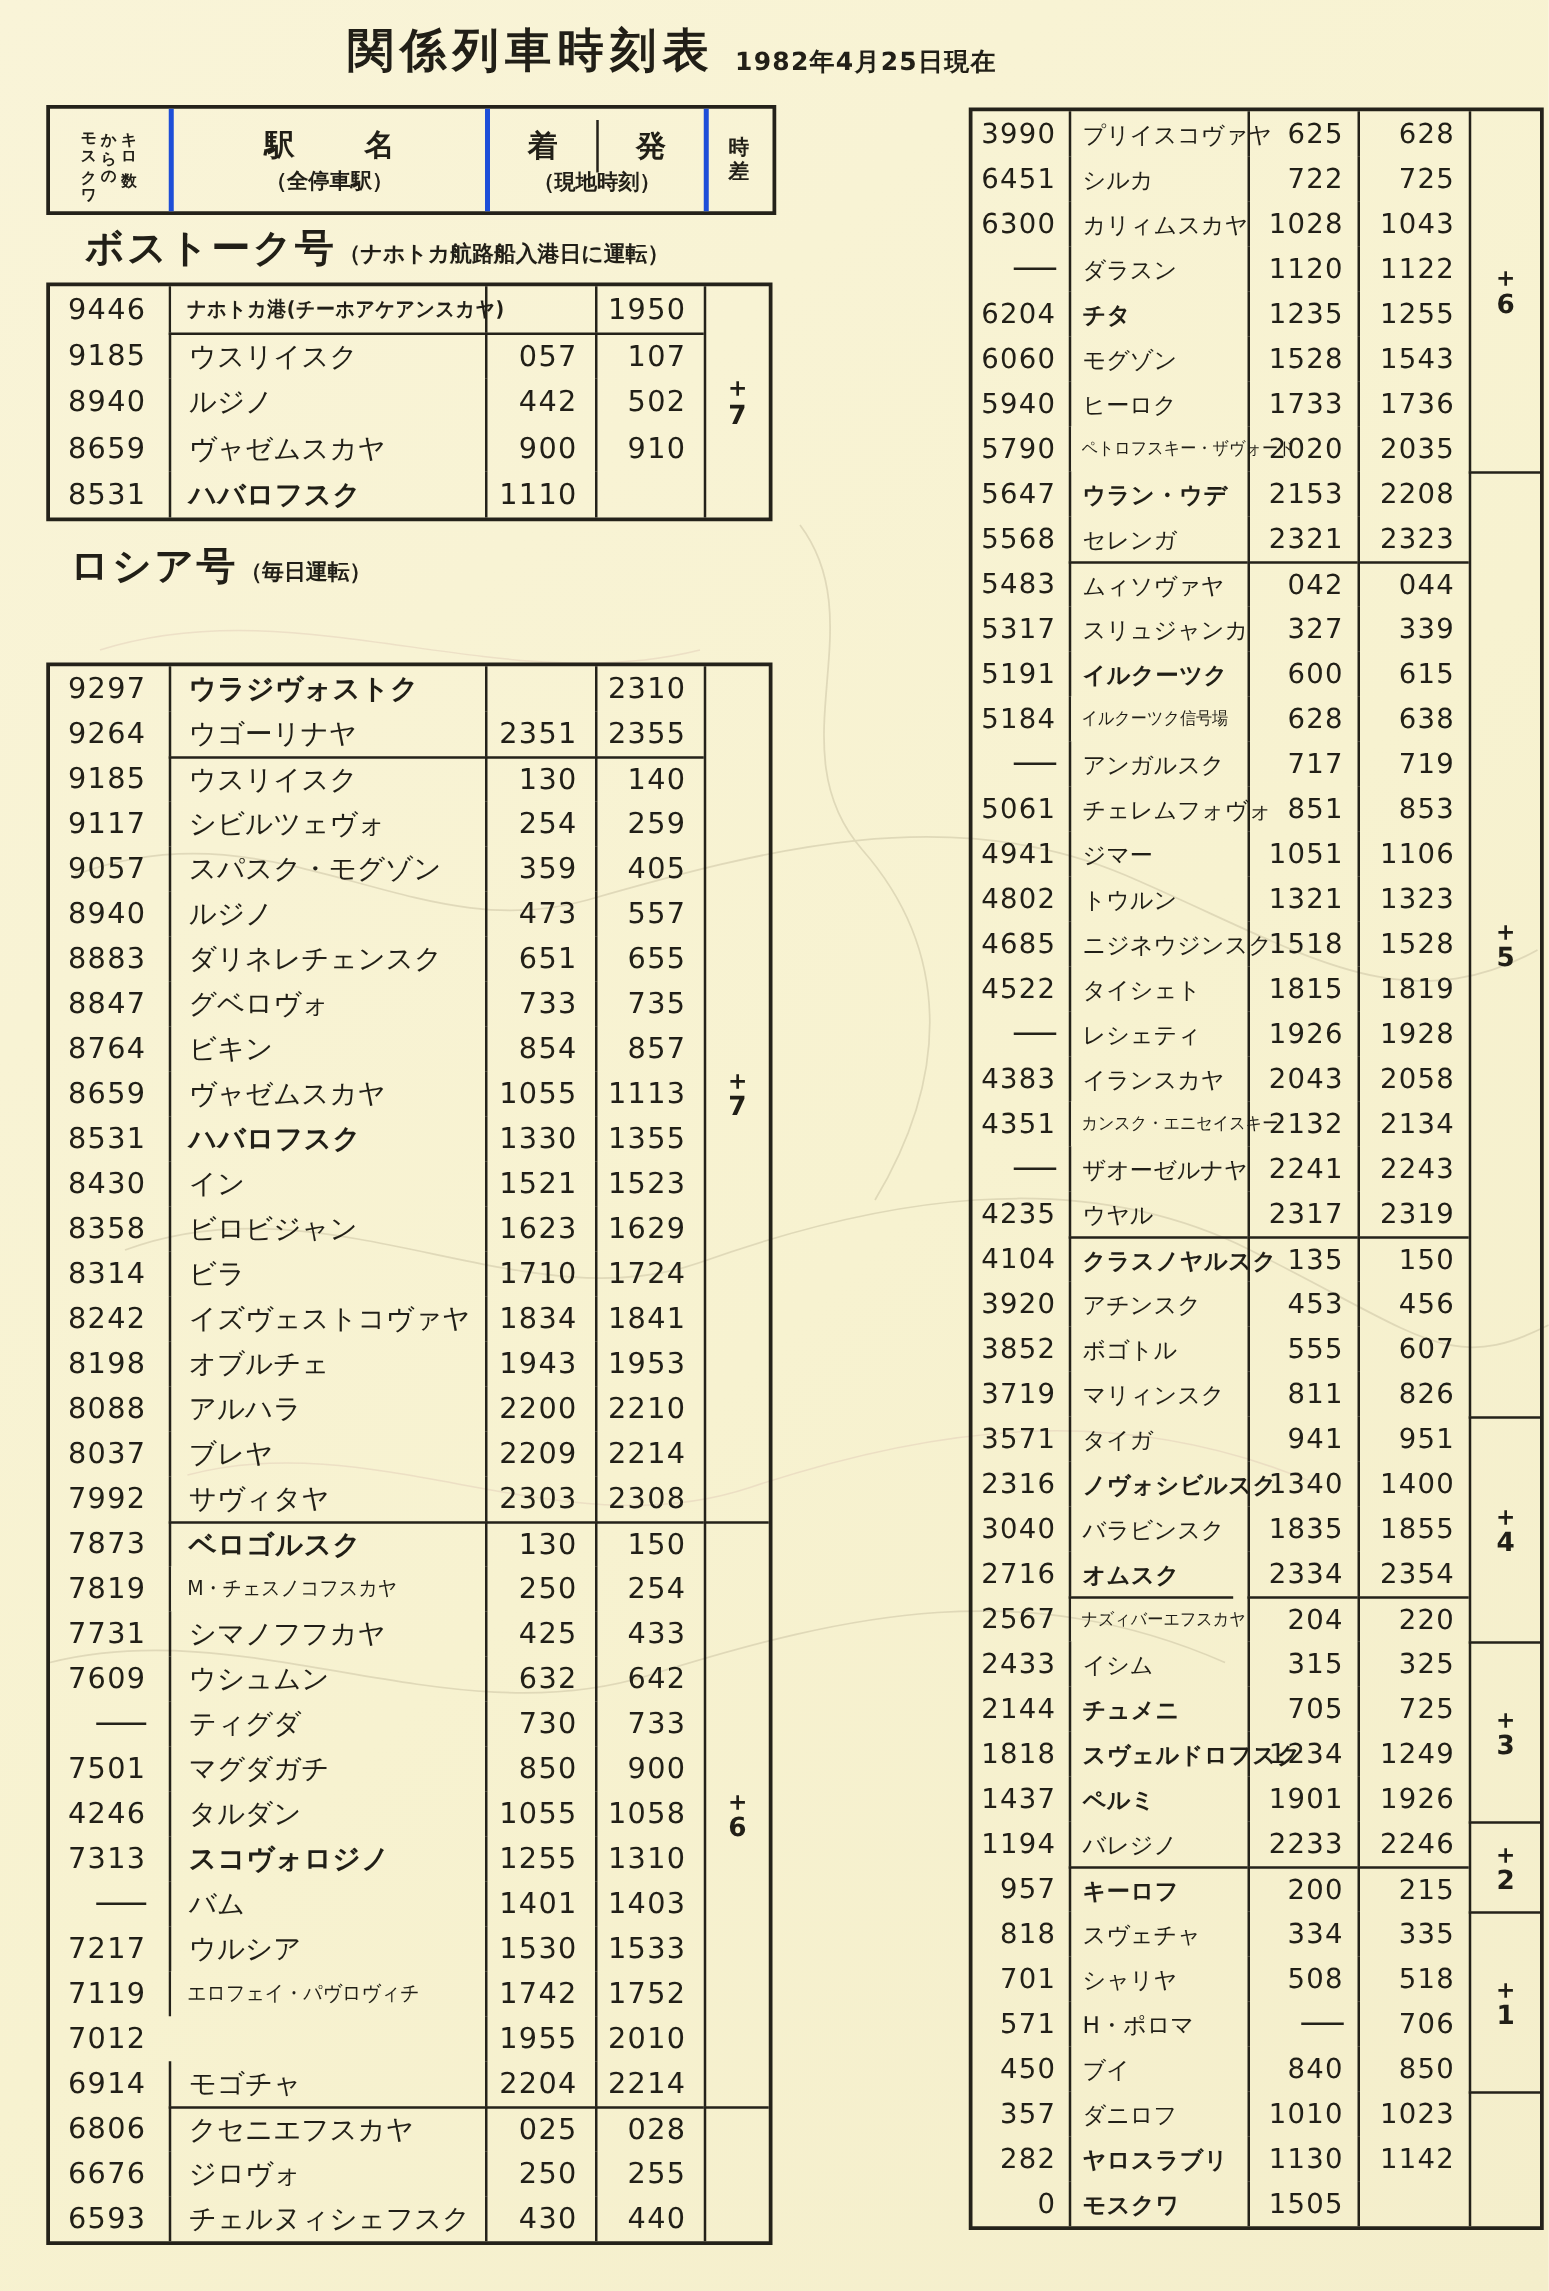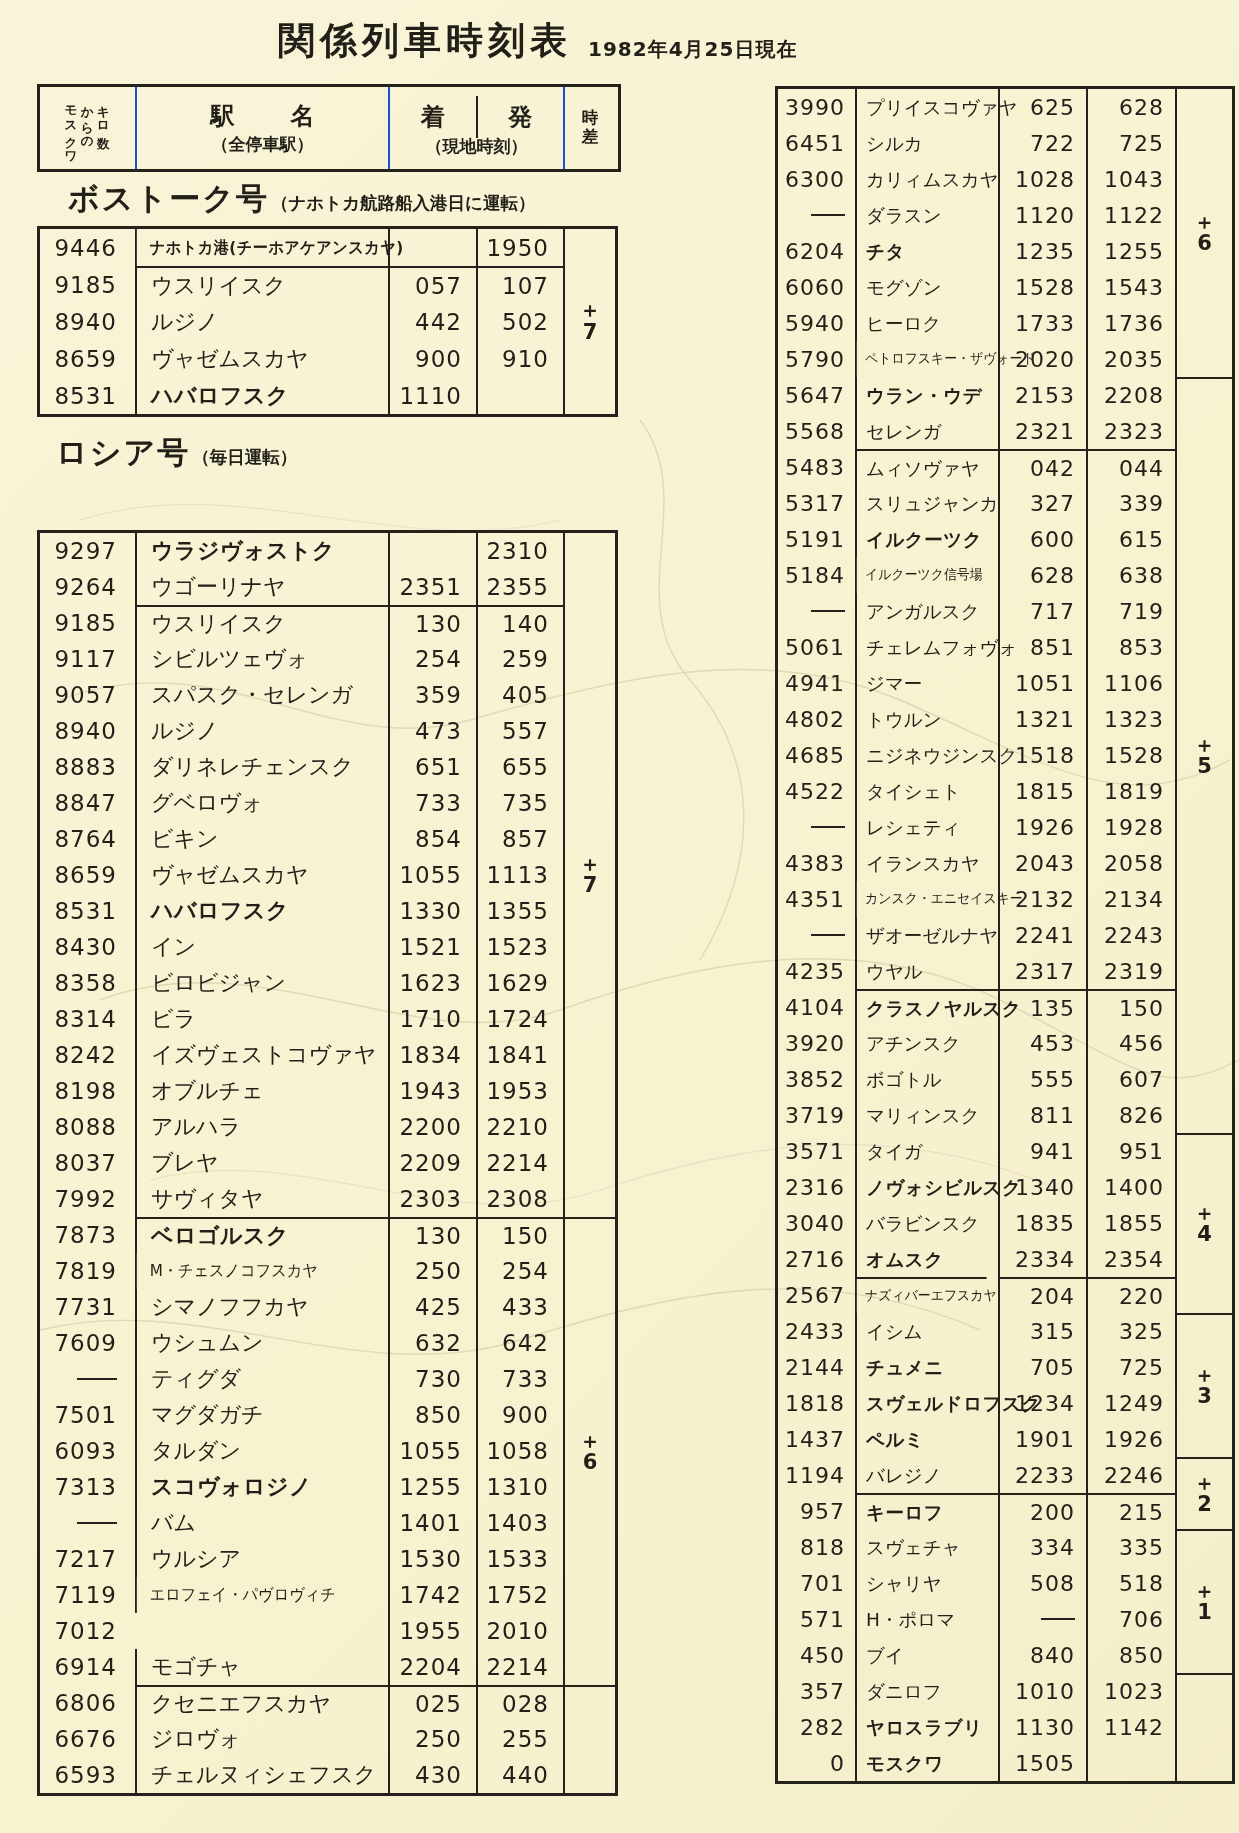--- a/index.html
+++ b/index.html
@@ -41,21 +41,21 @@
   .tz{border-left:2px solid #24221a;justify-content:center;}
   .sec-top{border-top:2.5px solid #24221a;}
   .tz-top{border-top:2.5px solid #24221a;}
   .tzlab{font-size:21px;font-weight:bold;line-height:1.02;text-align:center;}
   .dash{display:inline-block;width:40px;height:0;border-top:2.5px solid #24221a;}
   .t-right .dash{width:34px;}
 
   
   #header-table{left:37px;top:84px;width:578px;height:82px;border:3px solid #24221a;display:grid;
     grid-template-columns:95px 253px 175px 52px;}
-  #header-table .hc{display:flex;align-items:center;justify-content:center;border-left:2px solid #1d4ed8;}
+  #header-table .hc{display:flex;align-items:center;justify-content:center;border-left:4px solid #1d4ed8;}
   #header-table .hc:first-child{border-left:none;}
   .km-vert{display:flex;flex-direction:row;gap:3px;justify-content:center;}
   .km-vert div{writing-mode:vertical-lr;text-orientation:upright;font-size:12.5px;font-weight:bold;letter-spacing:1px;line-height:1.05;}
   .h-station{flex-direction:column;gap:1px;}
   .h-station .l1{font-size:24px;font-weight:bold;letter-spacing:16px;text-indent:16px;}
   .h-station .l2{font-size:17px;font-weight:bold;}
   .h-time{flex-direction:column;padding:0;}
   .h-time .row1{display:flex;width:100%;height:42px;}
   .h-time .row1 div{flex:1;display:flex;align-items:center;justify-content:center;font-size:24px;font-weight:bold;}
   .h-time .row1 div:last-child{border-left:2px solid #24221a;}
@@ -156,21 +156,21 @@
     <div class="c num" style="grid-row:2;grid-column:4">2355</div>
     <div class="c km" style="grid-row:3;grid-column:1">9185</div>
     <div class="c st sec-top" style="grid-row:3;grid-column:2">ウスリイスク</div>
     <div class="c num sec-top" style="grid-row:3;grid-column:3">130</div>
     <div class="c num sec-top" style="grid-row:3;grid-column:4">140</div>
     <div class="c km" style="grid-row:4;grid-column:1">9117</div>
     <div class="c st" style="grid-row:4;grid-column:2">シビルツェヴォ</div>
     <div class="c num" style="grid-row:4;grid-column:3">254</div>
     <div class="c num" style="grid-row:4;grid-column:4">259</div>
     <div class="c km" style="grid-row:5;grid-column:1">9057</div>
-    <div class="c st" style="grid-row:5;grid-column:2">スパスク・セレンガ</div>
+    <div class="c st" style="grid-row:5;grid-column:2">スパスク・モグゾン</div>
     <div class="c num" style="grid-row:5;grid-column:3">359</div>
     <div class="c num" style="grid-row:5;grid-column:4">405</div>
     <div class="c km" style="grid-row:6;grid-column:1">8940</div>
     <div class="c st" style="grid-row:6;grid-column:2">ルジノ</div>
     <div class="c num" style="grid-row:6;grid-column:3">473</div>
     <div class="c num" style="grid-row:6;grid-column:4">557</div>
     <div class="c km" style="grid-row:7;grid-column:1">8883</div>
     <div class="c st" style="grid-row:7;grid-column:2">ダリネレチェンスク</div>
     <div class="c num" style="grid-row:7;grid-column:3">651</div>
     <div class="c num" style="grid-row:7;grid-column:4">655</div>
@@ -241,21 +241,21 @@
     <div class="c km" style="grid-row:24;grid-column:1">
       <span class="dash"></span>
     </div>
     <div class="c st" style="grid-row:24;grid-column:2">ティグダ</div>
     <div class="c num" style="grid-row:24;grid-column:3">730</div>
     <div class="c num" style="grid-row:24;grid-column:4">733</div>
     <div class="c km" style="grid-row:25;grid-column:1">7501</div>
     <div class="c st" style="grid-row:25;grid-column:2">マグダガチ</div>
     <div class="c num" style="grid-row:25;grid-column:3">850</div>
     <div class="c num" style="grid-row:25;grid-column:4">900</div>
-    <div class="c km" style="grid-row:26;grid-column:1">6093</div>
+    <div class="c km" style="grid-row:26;grid-column:1">4246</div>
     <div class="c st" style="grid-row:26;grid-column:2">タルダン</div>
     <div class="c num" style="grid-row:26;grid-column:3">1055</div>
     <div class="c num" style="grid-row:26;grid-column:4">1058</div>
     <div class="c km" style="grid-row:27;grid-column:1">7313</div>
     <div class="c st bold" style="grid-row:27;grid-column:2">スコヴォロジノ</div>
     <div class="c num" style="grid-row:27;grid-column:3">1255</div>
     <div class="c num" style="grid-row:27;grid-column:4">1310</div>
     <div class="c km" style="grid-row:28;grid-column:1">
       <span class="dash"></span>
     </div>

